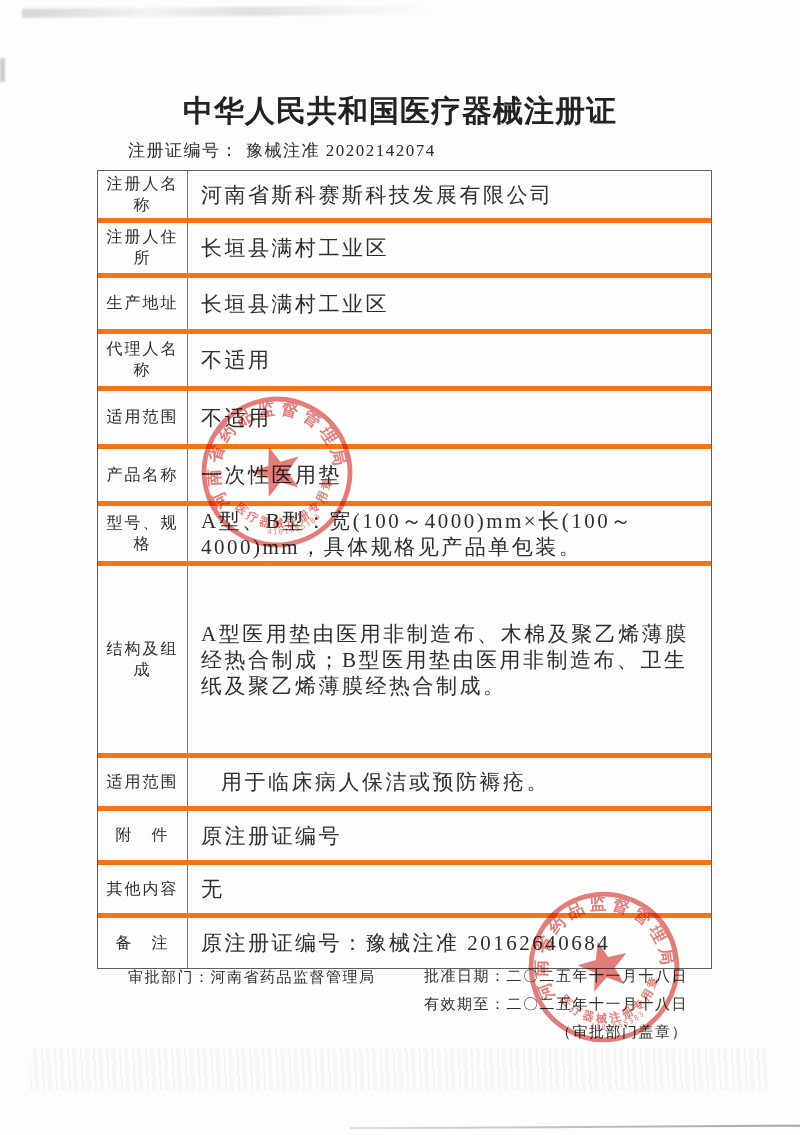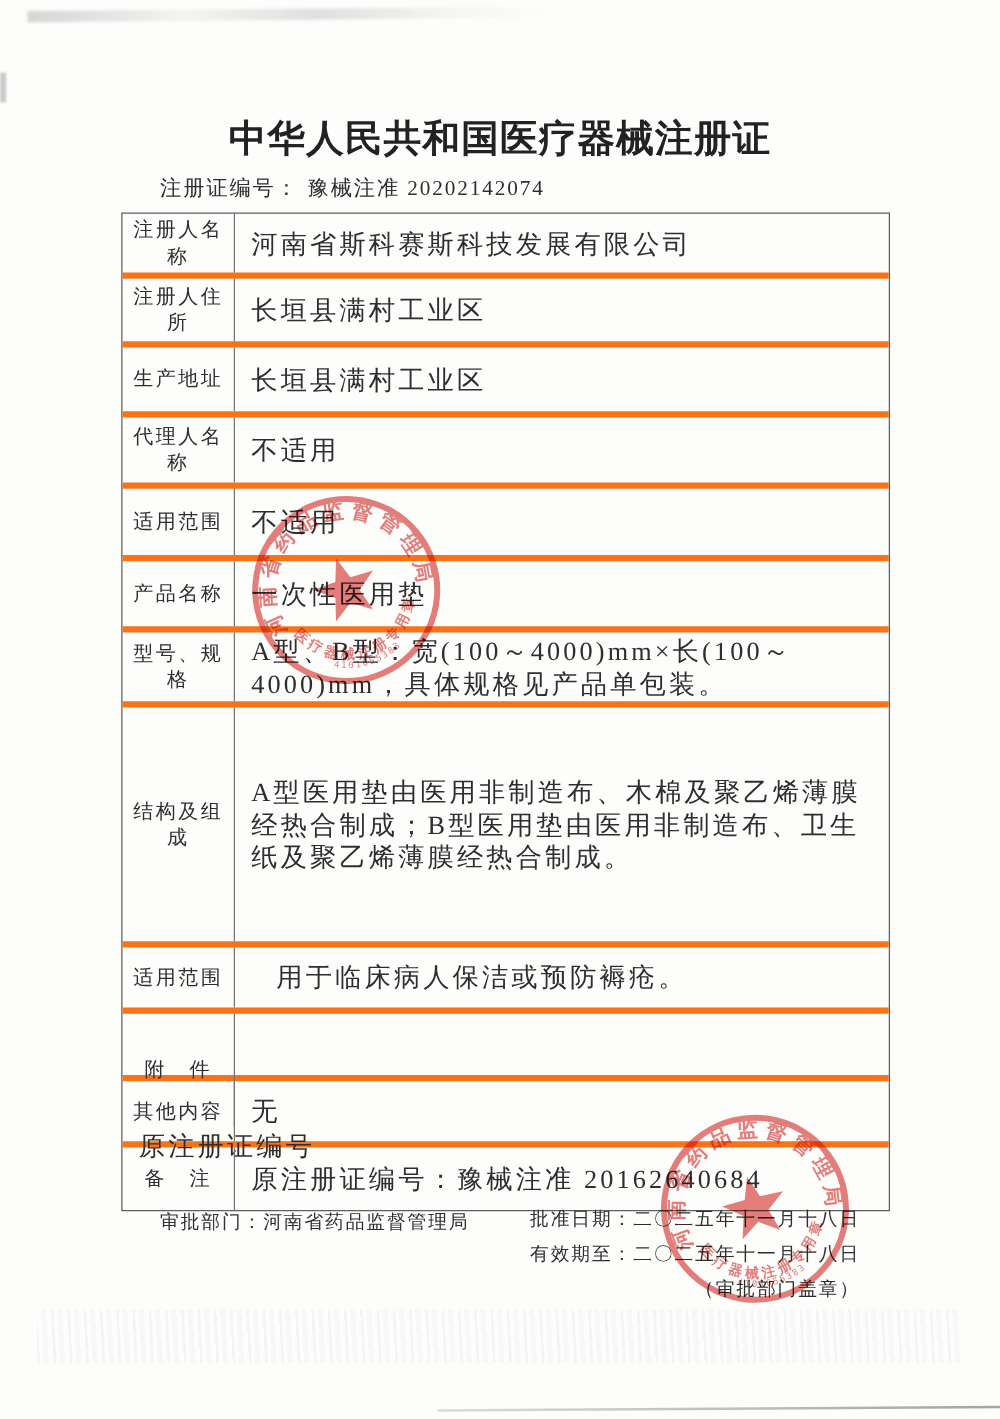--- a/index.html
+++ b/index.html
@@ -122,21 +122,21 @@
         <div class="tvalue">A型、B型：宽(100～4000)mm×长(100～4000)mm，具体规格见产品单包装。</div>
       </div>
       <div class="trow" style="height: 192px;">
         <div class="tlabel">结构及组成</div>
         <div class="tvalue">A型医用垫由医用非制造布、木棉及聚乙烯薄膜经热合制成；B型医用垫由医用非制造布、卫生纸及聚乙烯薄膜经热合制成。</div>
       </div>
       <div class="trow" style="height: 53px; gap: 20px;">
         <div class="tlabel">适用范围</div>
         <div class="tvalue">用于临床病人保洁或预防褥疮。</div>
       </div>
-      <div class="trow" style="height: 54px; flex-direction: column;">
+      <div class="trow" style="height: 54px;">
         <div class="tlabel">附　件</div>
         <div class="tvalue">原注册证编号</div>
       </div>
       <div class="trow" style="height: 53px;">
         <div class="tlabel">其他内容</div>
         <div class="tvalue">无</div>
       </div>
       <div class="trow" style="height: 50px; justify-content: center;">
         <div class="tlabel">备　注</div>
         <div class="tvalue">原注册证编号：豫械注准 20162640684</div>

